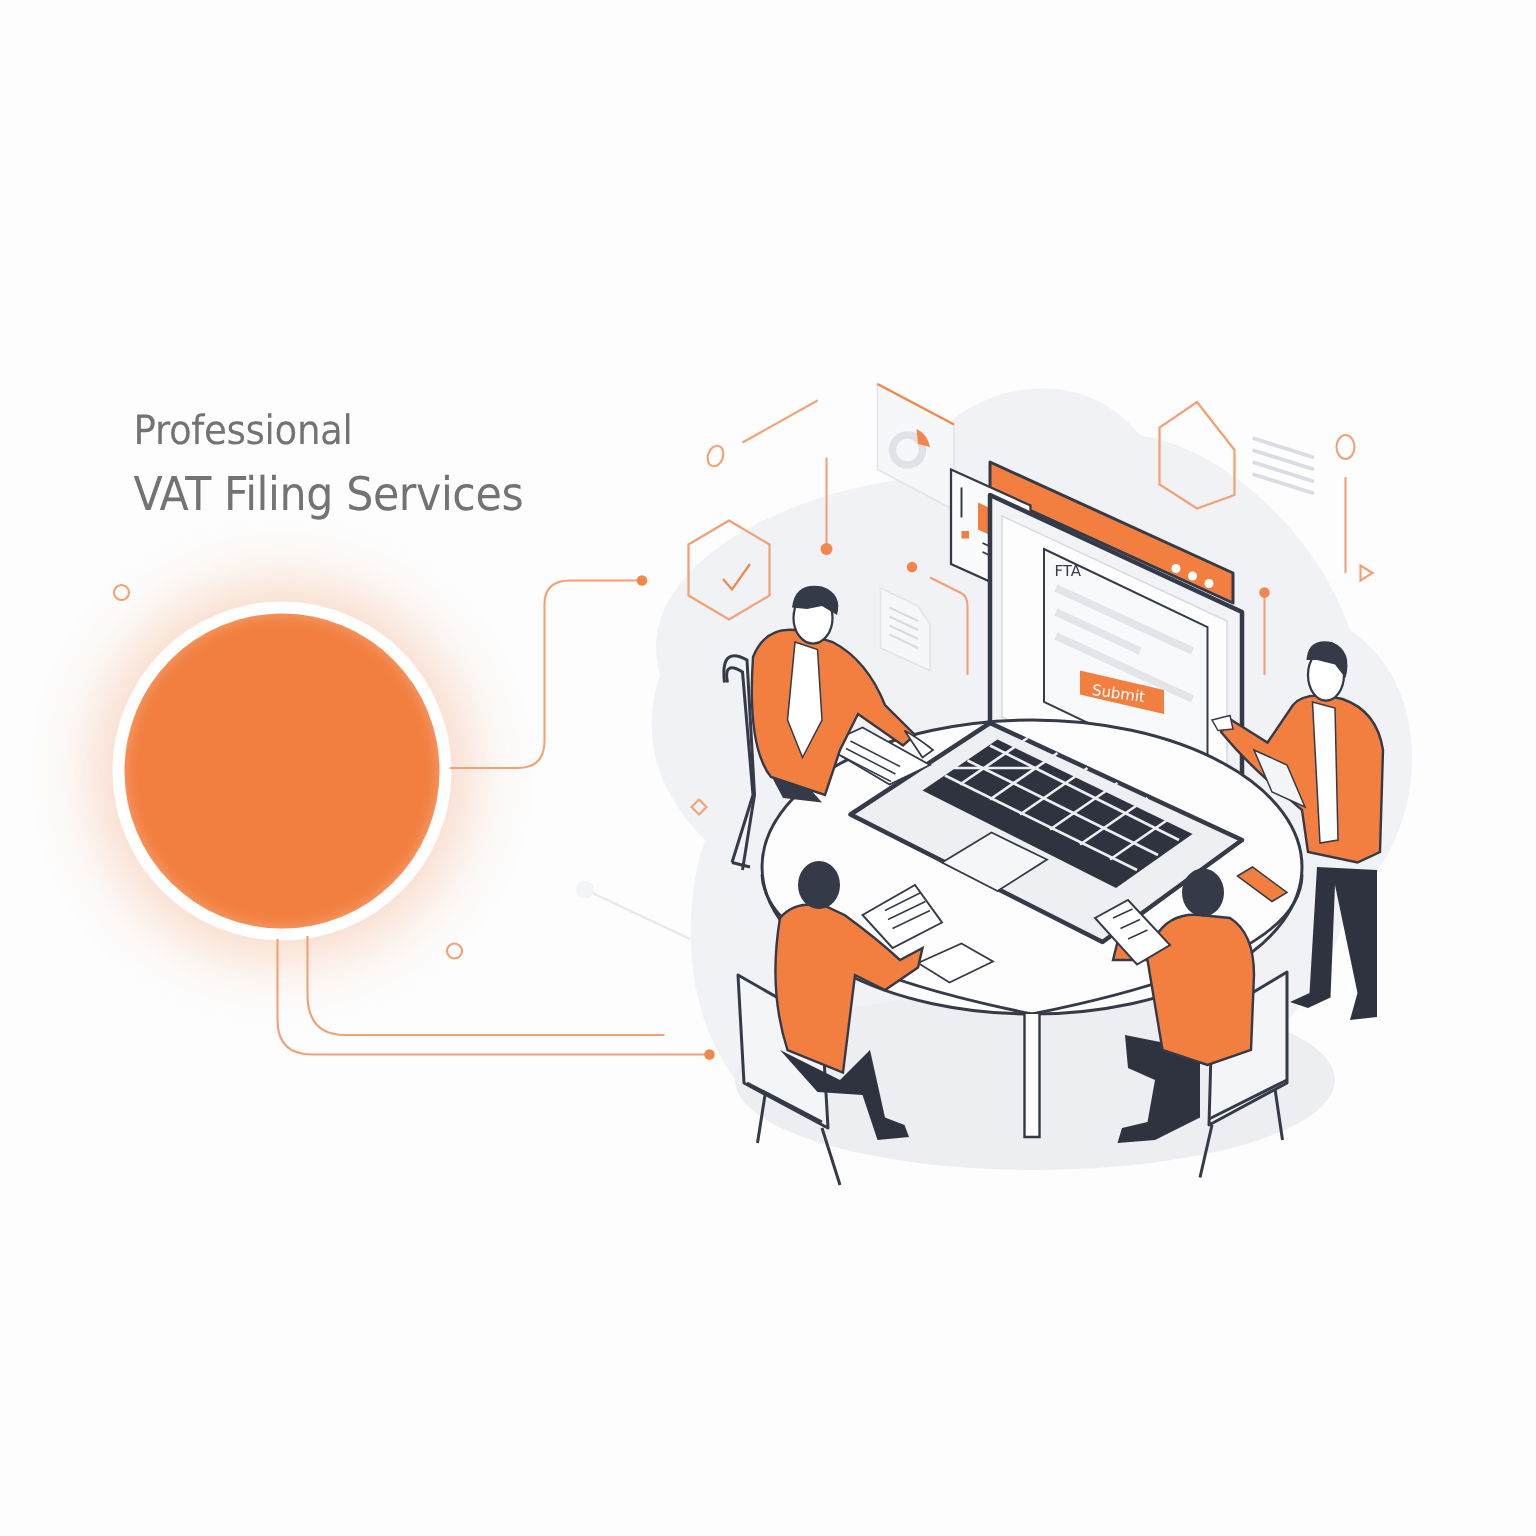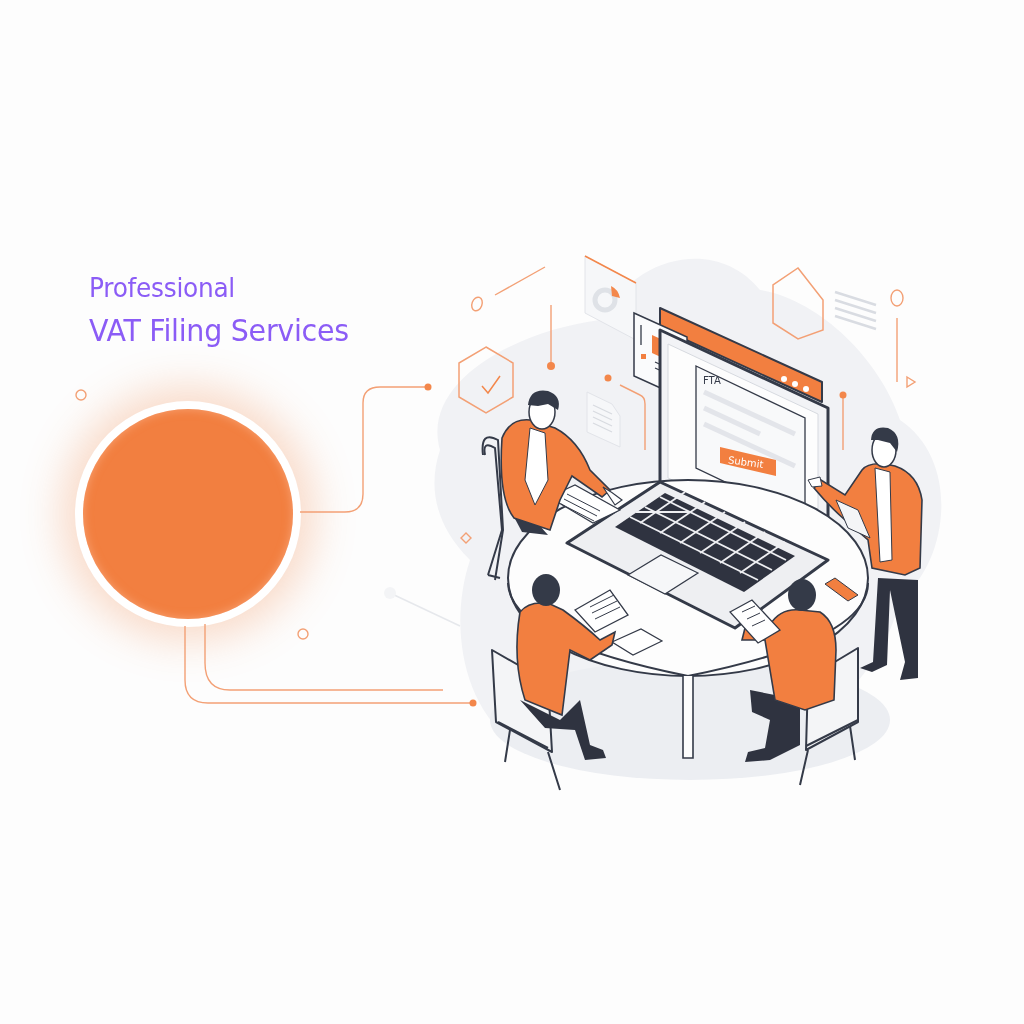--- a/index.html
+++ b/index.html
@@ -4,21 +4,21 @@
 <style>
   html, body { margin: 0; padding: 0; }
   body {
     width: 1024px; height: 1024px; overflow: hidden;
     background: #fdfdfd;
     font-family: "DejaVu Sans", sans-serif;
     position: relative;
   }
   .headline {
     position: absolute; left: 89px; top: 274px;
-    color: #8b5cf6; line-height: 1;
+    color: #737373; line-height: 1;
   }
   .headline .line1 { font-size: 27px; font-weight: 500; letter-spacing: -0.3px; display: block; transform: scaleX(0.92); transform-origin: left; }
   .headline .line2 { font-size: 31px; font-weight: 500; letter-spacing: -0.3px; display: block; margin-top: 14px; transform: scaleX(0.92); transform-origin: left; }
   .hero-circle {
     position: absolute; left: 75px; top: 401px; width: 226px; height: 226px;
     border-radius: 50%; background: #fff;
     box-shadow: 0 0 40px 14px rgba(242,128,66,0.28);
   }
   .hero-circle-inner {
     position: absolute; left: 8px; top: 8px; width: 210px; height: 210px;

